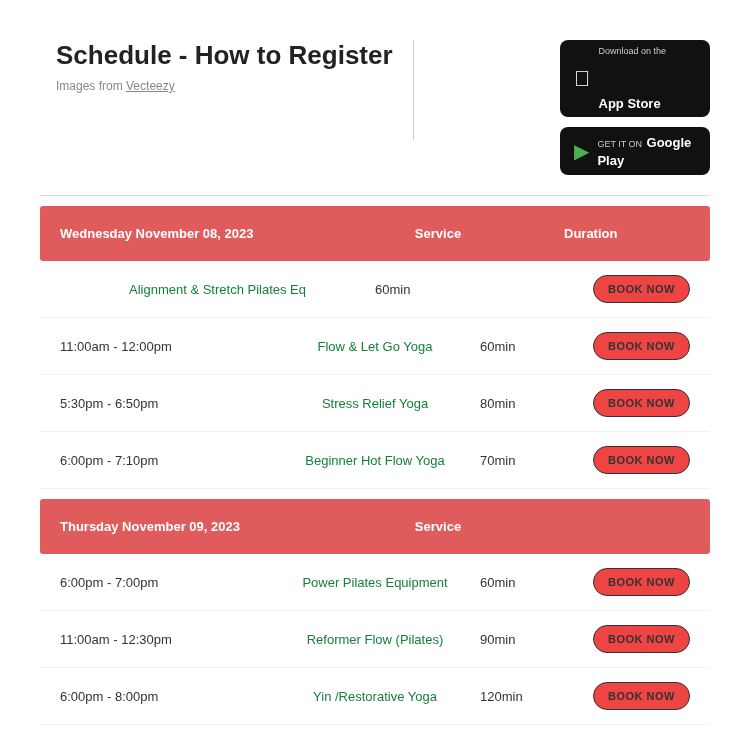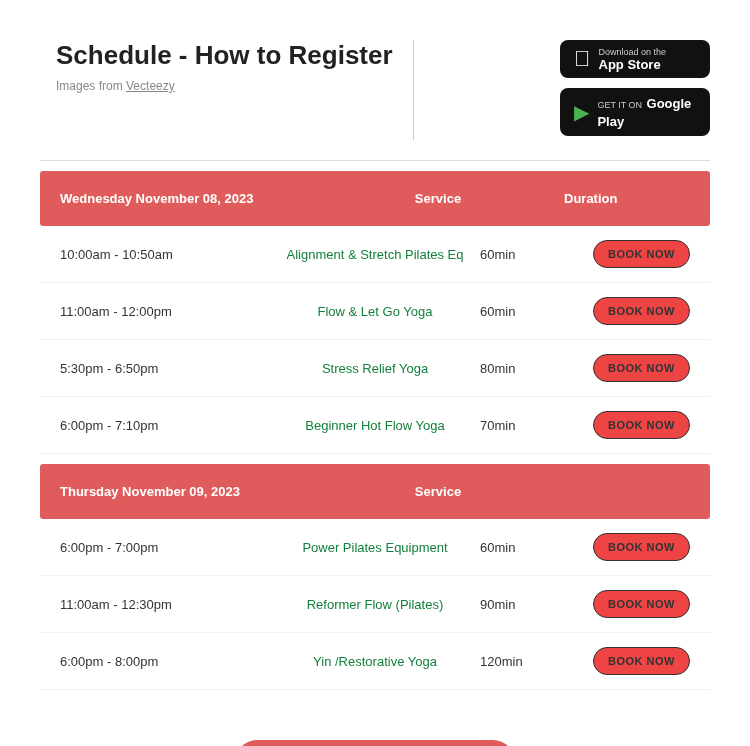--- a/index.html
+++ b/index.html
@@ -64,20 +64,21 @@
 
     .app-badge .badge-text .top-line {
       font-size: 9px;
       color: #ccc;
     }
 
     .app-badge .badge-text .bottom-line {
       font-size: 13px;
       font-weight: bold;
       color: #fff;
+      margin-top: 40px;
     }
 
     .divider {
       width: 1px;
       background: #ccc;
       height: 100px;
       margin-left: 20px;
       align-self: flex-start;
     }
 
@@ -258,21 +259,20 @@
 <hr class="separator-line">
 
 <div class="schedule-section" id="schedule-container">
 <div class="day-block">
       <div class="day-header">
       <span class="day-label">Wednesday November 08, 2023</span>
       <span class="service-label">Service</span>
       <span class="duration-label">Duration</span>
     </div>
       <div class="class-row">
-        <span class="time-col">10:00am - 10:50am</span>
         <span class="service-col">Alignment &amp; Stretch Pilates Eq</span>
         <span class="duration-col">60min</span>
         <div class="book-col">
           <button class="book-btn">BOOK NOW</button>
         </div>
       </div>
       <div class="class-row">
         <span class="time-col">11:00am - 12:00pm</span>
         <span class="service-col">Flow &amp; Let Go Yoga</span>
         <span class="duration-col">60min</span>

